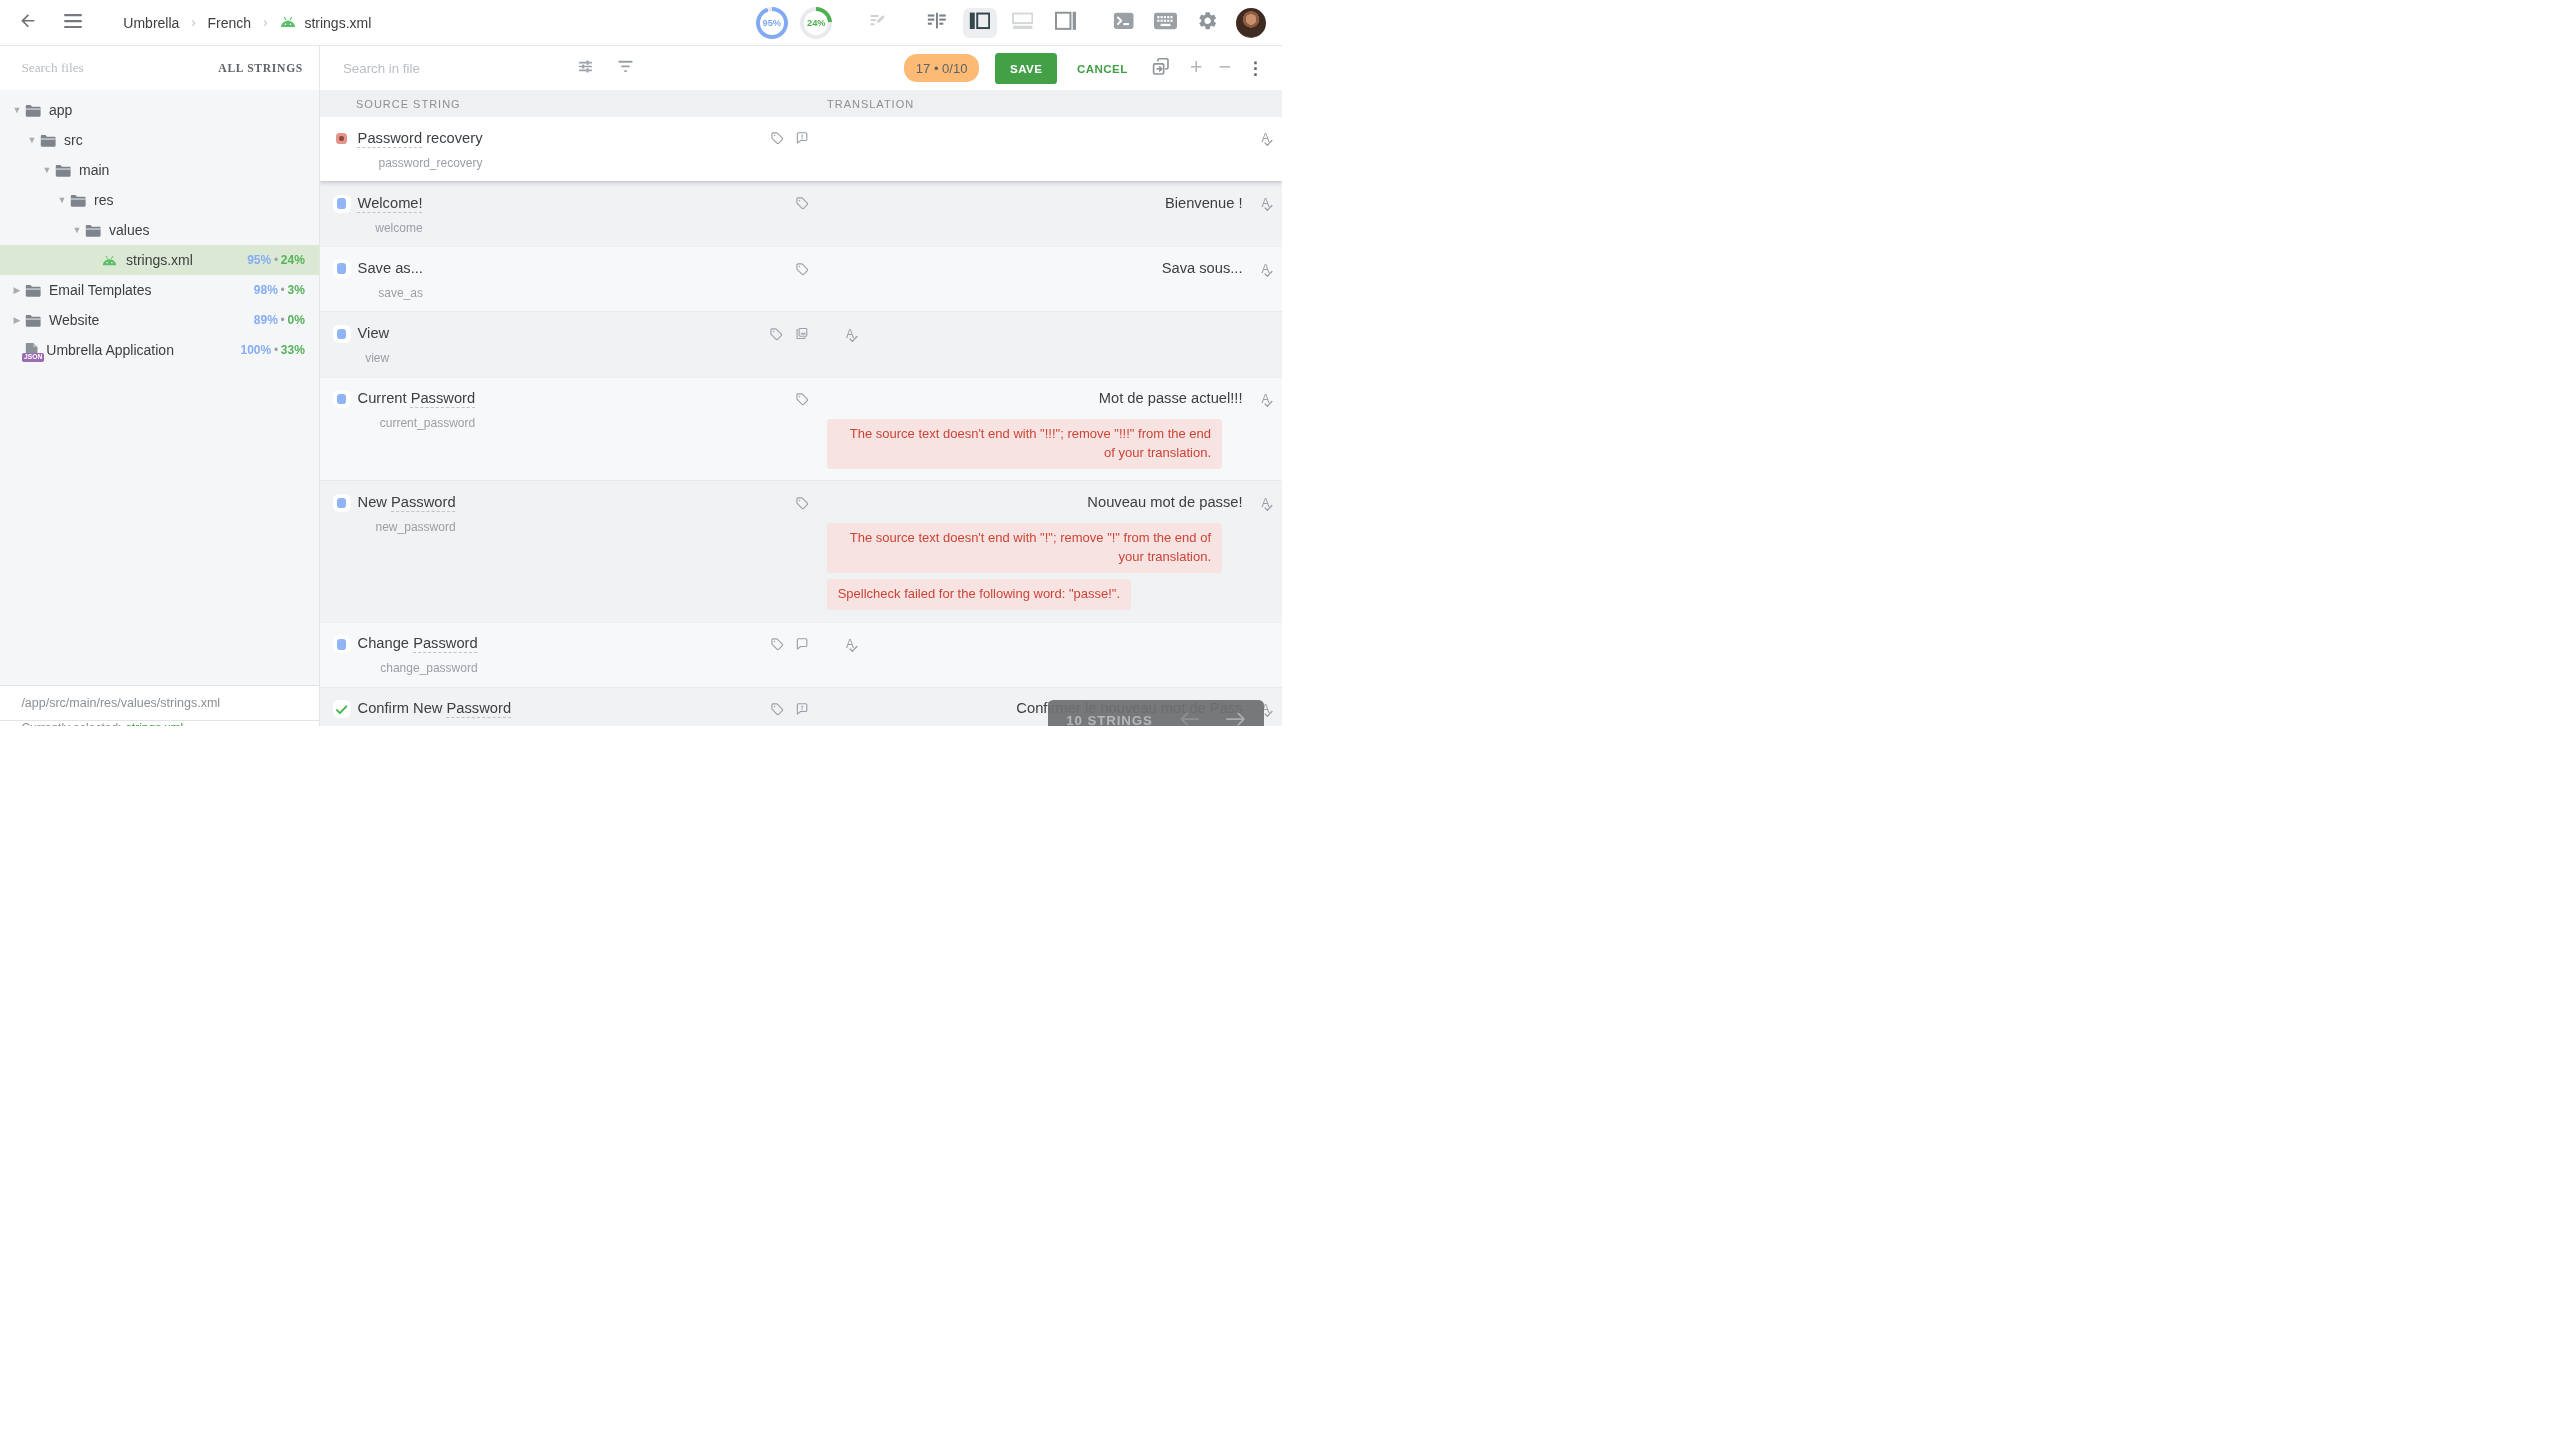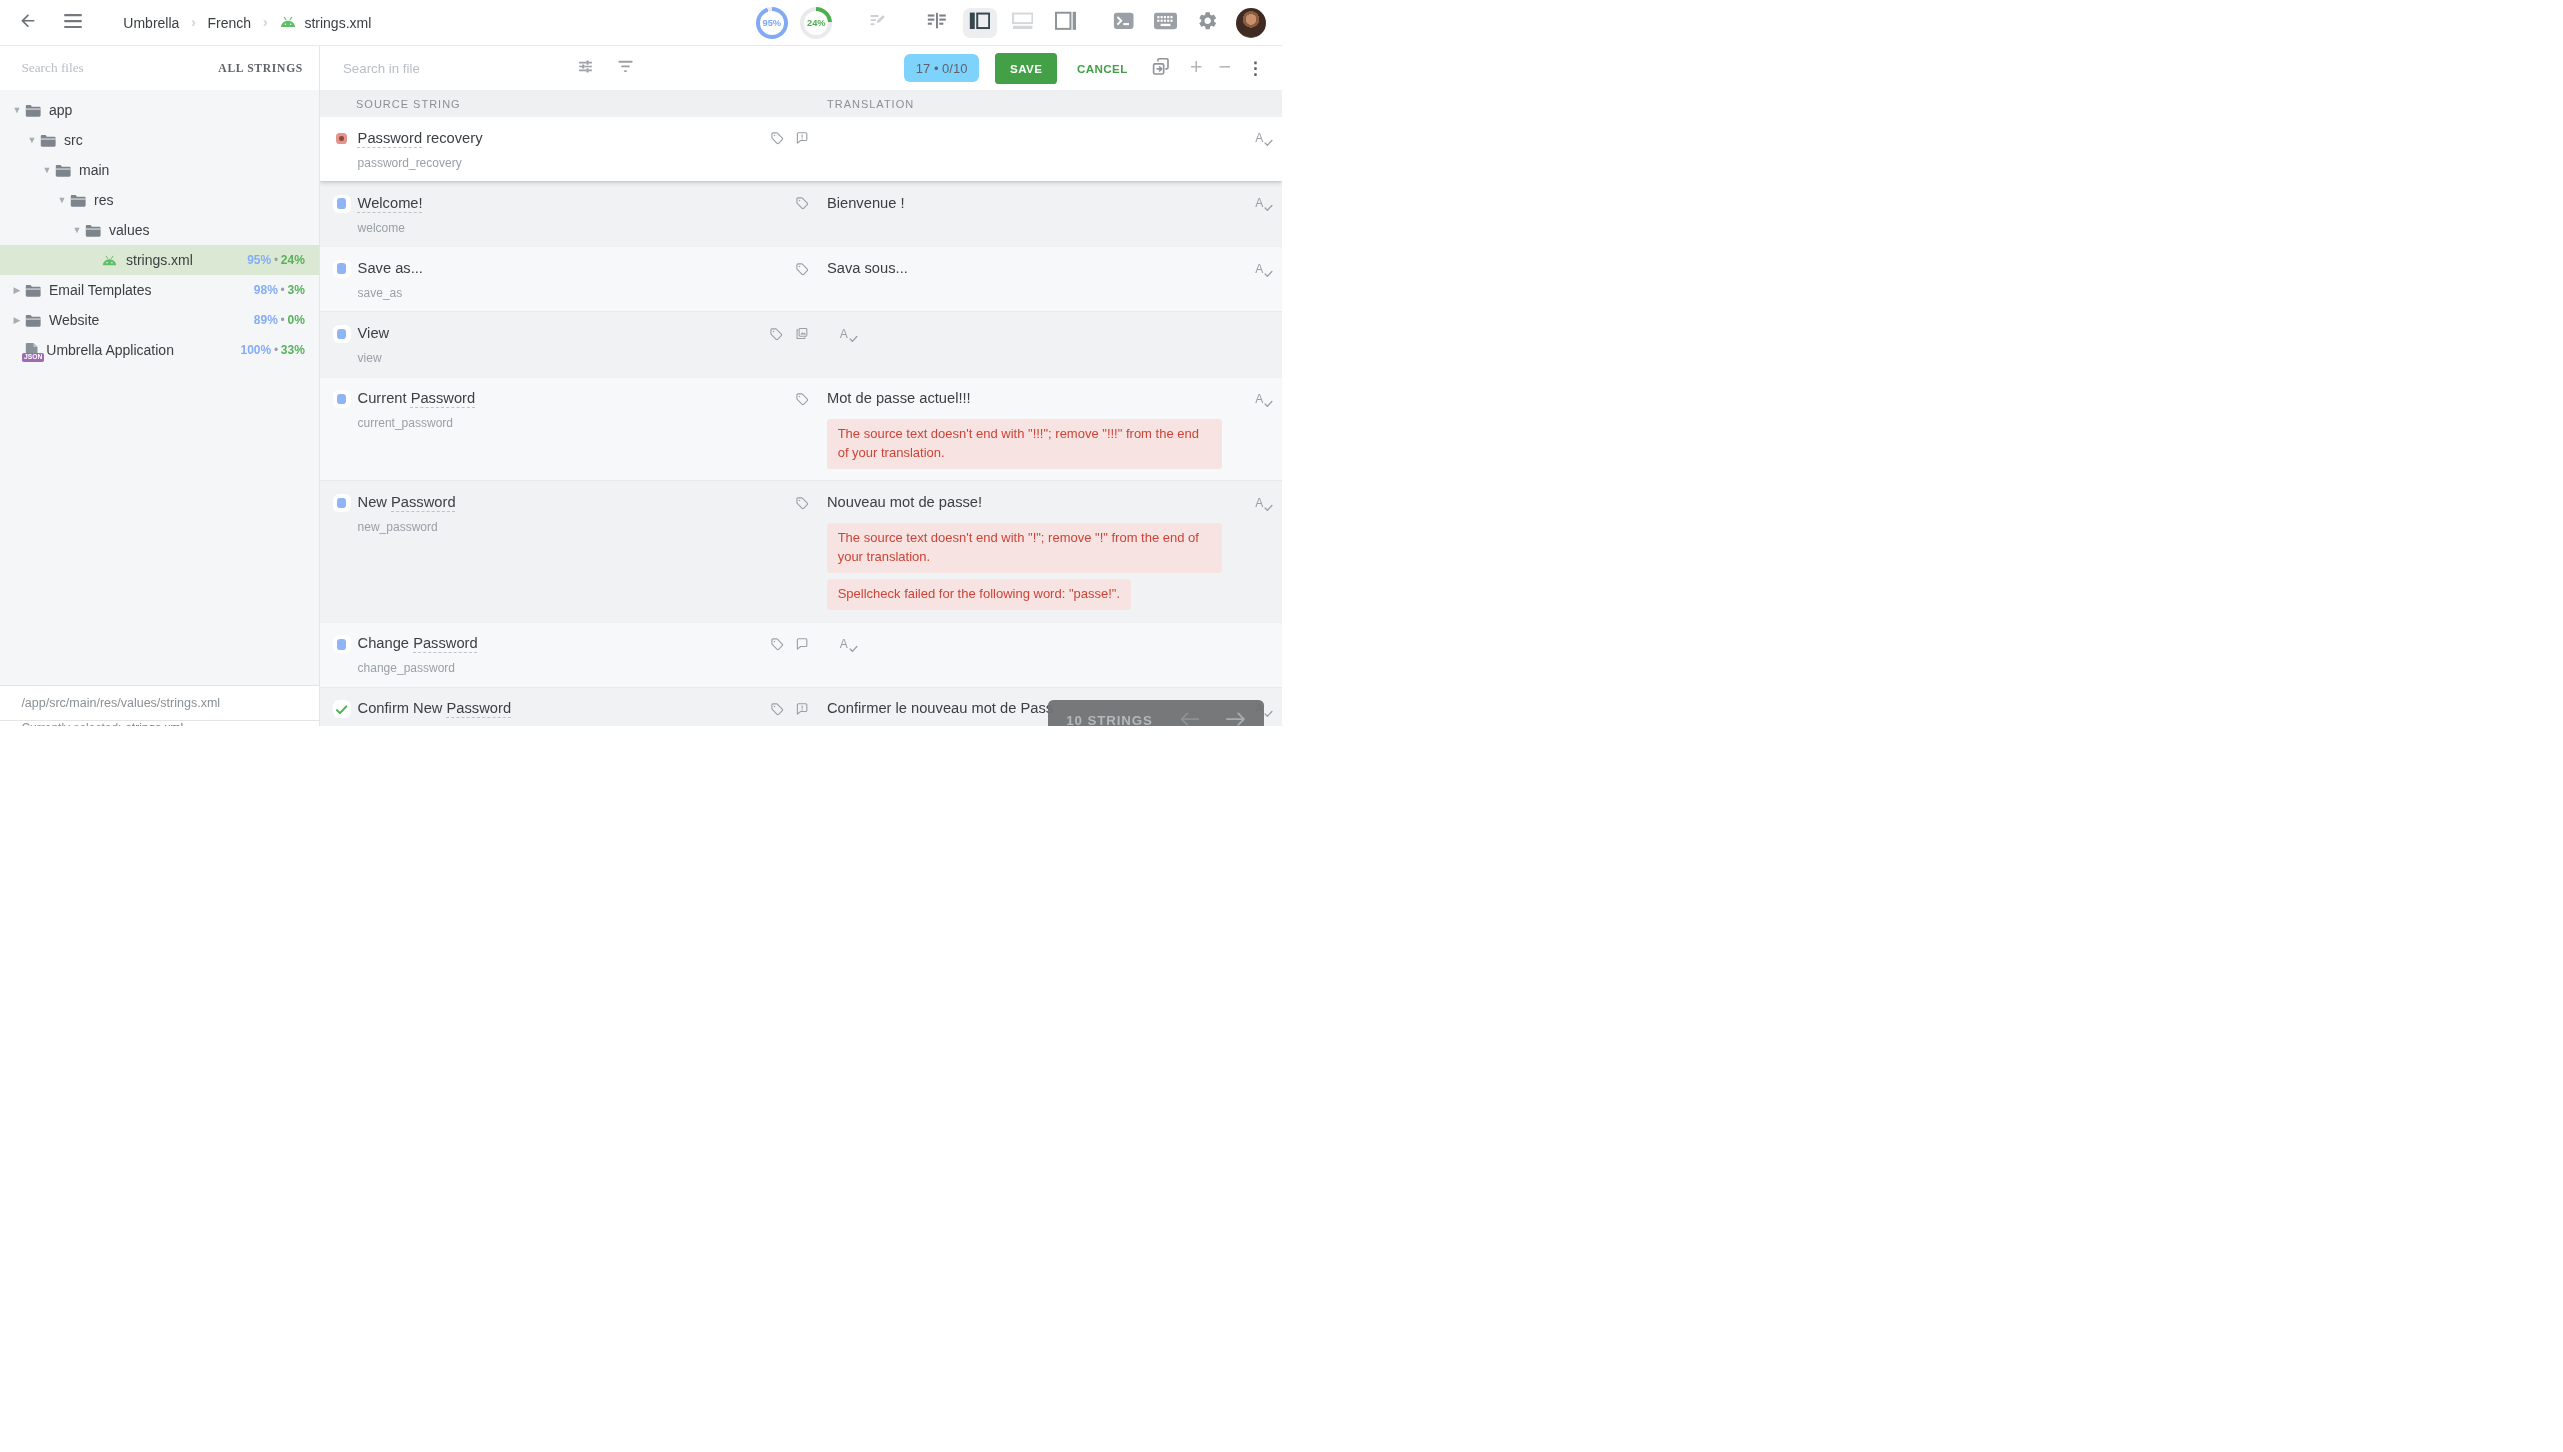--- a/index.html
+++ b/index.html
@@ -44,31 +44,31 @@
   .json-badge { position:absolute; left:-2.7px; bottom:-3.6px; background:#9c6bb3; color:#fff; font-size:6.7px; font-weight:700; padding:0.9px 1.8px; border-radius:1.8px; line-height:1; }
   .sb-path { flex:0 0 36px; background:#fff; border-top:0.9px solid #e2e4e6; border-bottom:0.9px solid #e2e4e6; display:flex; align-items:center; padding:0 21.4px; font-size:12.5px; color:#8a9095; }
   .sb-current { flex:0 0 37px; background:#fff; display:flex; align-items:flex-start; padding:0 21.4px; font-size:12px; color:#8a9095; gap:4.4px; }
   .sb-current .file { color:#43a047; }
 
   
   .main { flex:1; display:flex; flex-direction:column; position:relative; min-width:0; background:#fff; }
   .toolbar { height:44px; flex:0 0 44px; display:flex; align-items:center; padding:0 18px 0 23px; gap:16px; background:#fff; }
   .file-search { border:none; outline:none; font-size:13.3px; width:214px; font-family:inherit; color:#3c4043; }
   .file-search::placeholder { color:#b9bec4; }
-  .counter-pill { margin-left:auto; background:#7dd3fc; color:#5f6368; font-size:13px; padding:6.2px 11.6px; border-radius:6px; white-space:nowrap; }
+  .counter-pill { margin-left:auto; background:#fdba74; color:#5f6368; font-size:13px; padding:6.2px 11.6px; border-radius:13px; white-space:nowrap; }
   .save-btn { background:#43a047; color:#fff; border:none; border-radius:3.6px; font-size:11.6px; font-weight:700; letter-spacing:0.4px; padding:9px 15px; cursor:pointer; font-family:inherit; }
   .cancel-btn { background:none; border:none; color:#43a047; font-size:11.6px; font-weight:700; letter-spacing:0.4px; cursor:pointer; font-family:inherit; padding:5.3px 3.6px; }
   .tool-glyph { color:#b3b7bb; font-size:21.4px; font-weight:400; line-height:1; background:none; border:none; cursor:pointer; font-family:inherit; }
   .kebab { color:#5f6368; font-size:17px; font-weight:700; letter-spacing:0; }
 
   .thead { height:27px; flex:0 0 27px; background:#eef0f2; display:flex; align-items:center; font-size:11px; letter-spacing:1px; color:#8a9095; }
   .th-source { padding-left:36px; width:52.7%; flex:0 0 52.7%; }
   .th-trans { flex:1; }
 
-  .rows { flex:1; overflow:hidden; background:#fff; display:flex; flex-direction:column; }
+  .rows { flex:1; overflow:hidden; background:#fff; display:flex; flex-direction:column;text-align:right; }
   .row { display:flex; border-top:0.9px solid rgba(0,0,0,.035); cursor:pointer; }
   .row.shade-dark { background:#f0f2f4; }
   .row.shade-light { background:#f7f8fa; }
   .row.selected { background:#fff; position:relative; z-index:2; box-shadow:0 1.8px 4.4px rgba(60,64,67,.22); border-top:none; }
   .cell-source { width:52.7%; flex:0 0 52.7%; display:flex; padding:11.6px 0 11.6px 12.5px; }
   .status-halo { width:18px; height:18px; border-radius:6.2px; background:#fff; display:flex; align-items:center; justify-content:center; flex:0 0 18px; margin:0.9px 7.1px 0 0; }
   .st-blue { width:9.8px; height:10.7px; border-radius:3.1px; background:#8fb5f7; }
   .st-red { width:10.7px; height:11.6px; border-radius:3.6px; background:#e4948c; display:flex; align-items:center; justify-content:center; }
   .st-red i { width:4.4px; height:4.4px; border-radius:50%; background:#8a4a42; display:block; }
   .src-main { min-width:0; }

